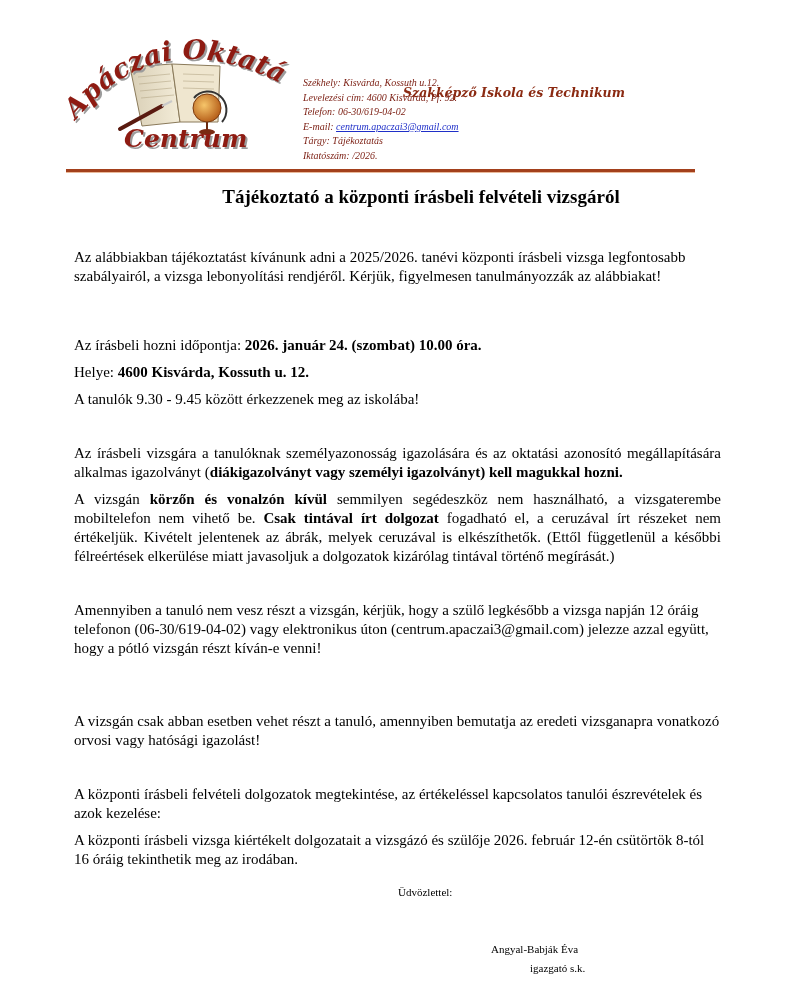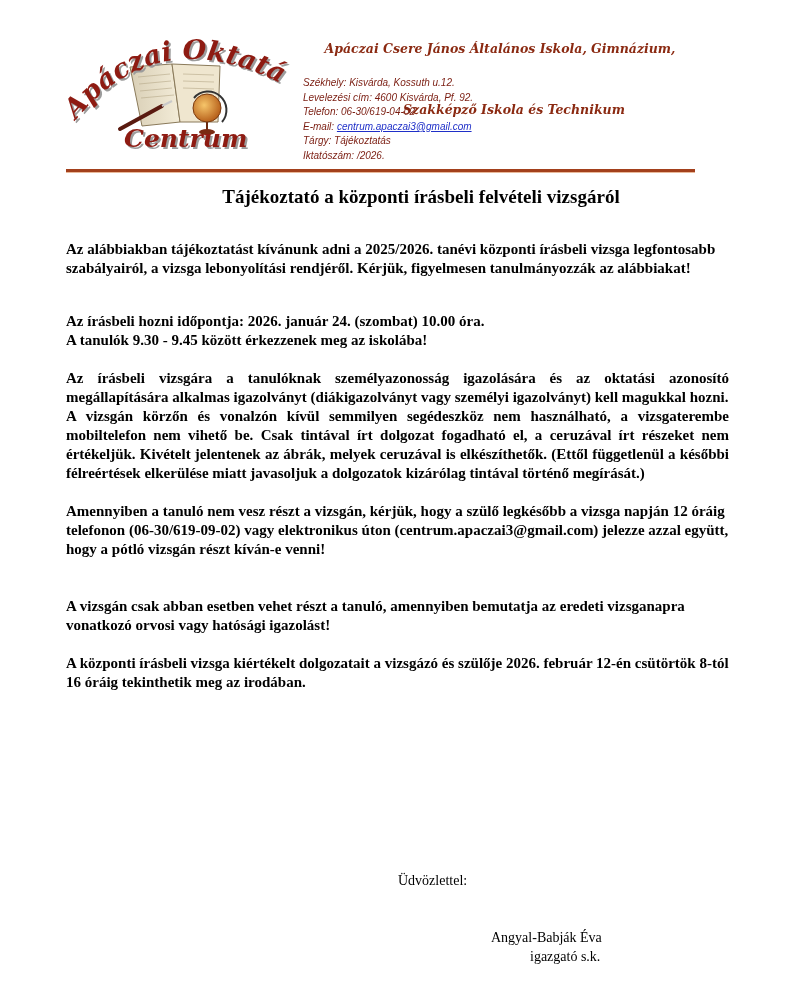--- a/index.html
+++ b/index.html
@@ -5,36 +5,36 @@
     html, body { margin: 0; padding: 0; background: #ffffff; }
     body { width: 791px; height: 1001px; position: relative; overflow: hidden;
       font-family: "Liberation Serif", serif; color: #000; }
 
     .logo { position: absolute; left: 62px; top: 22px; width: 230px; height: 130px; }
     .org-title { position: absolute; left: 300px; top: 40px; width: 400px;
       font-family: "DejaVu Serif", serif; font-style: italic; font-weight: bold;
       color: #8b2a12; font-size: 12.5px; line-height: 17px; text-align: center; }
     .org-title .l2 { display: block; padding-left: 28px; margin-top: 44px; }
     .contact { position: absolute; left: 303px; top: 76px;
-      font-family: Liberation Sans, sans-serif; font-style: italic;
+      font-family: Liberation Serif, serif; font-style: italic;
       color: #7a1c10; font-size: 10px; line-height: 14.6px; }
     .contact a { color: #1f2fc8; text-decoration: underline; }
     .rule { position: absolute; left: 66px; top: 169px; width: 629px; height: 3px;
       background: #a3401c; box-shadow: 0 1px 0 #e9b99a; }
 
     .doc-title { position: absolute; left: 0; top: 186px; width: 770px; text-align: center;
       font-weight: bold; font-size: 19px; font-family: Liberation Serif, serif; padding-left: 36px; }
 
     .body { position: absolute; left: 66px; top: 240px; width: 663px;
       font-size: 15px; line-height: 19px; }
-    .body p { margin: 0; font-weight: bold; }
+    .body p { margin: 8px; }
     .just { text-align: justify; }
     .gap-l { height: 34px; }
     .gap-m { height: 19px; }
-    .sig { position: absolute; font-size: 14px; line-height: 19px; }
+    .sig { position: absolute; font-size: 11px; line-height: 19px; margin-top: 12px; }
   </style>
 </head>
 <body>
 
 <div class="logo">
   <svg width="230" height="130" viewBox="0 0 230 130">
     <defs>
       <path id="arcTop" d="M 14 98 Q 95 -2 220 62" fill="none"></path>
       <linearGradient id="pg" x1="0" x2="1" y1="0" y2="0">
         <stop offset="0" stop-color="#d9cfb6"></stop>
@@ -73,21 +73,20 @@
     </text>
     <text font-family="DejaVu Serif, serif" font-style="italic" font-weight="bold" font-size="27" fill="#8e1b12">
       <textPath href="#arcTop">Apáczai Oktatási</textPath>
     </text>
     <text x="62" y="125" font-family="DejaVu Serif, serif" font-style="italic" font-weight="bold" font-size="25" fill="#9c9c9c" transform="translate(2,2)">Centrum</text>
     <text x="62" y="125" font-family="DejaVu Serif, serif" font-style="italic" font-weight="bold" font-size="25" fill="#8e1b12">Centrum</text>
   </svg>
 </div>
 
 <div class="org-title">
-  <span>Apáczai Csere János Általános Iskola, Gimnázium,</span>
   <span class="l2">Szakképző Iskola és Technikum</span>
 </div>
 
 <div class="contact">
   <div>Székhely: Kisvárda, Kossuth u.12.</div>
   <div>Levelezési cím: 4600 Kisvárda, Pf. 92.</div>
   <div>Telefon: 06-30/619-04-02</div>
   <div><span>E-mail: </span><a>centrum.apaczai3@gmail.com</a></div>
   <div>Tárgy: Tájékoztatás</div>
   <div>Iktatószám: /2026.</div>
@@ -95,35 +94,37 @@
 
 <div class="rule"></div>
 
 <div class="doc-title">Tájékoztató a központi írásbeli felvételi vizsgáról</div>
 
 <div class="body">
   <p>Az alábbiakban tájékoztatást kívánunk adni a 2025/2026. tanévi központi írásbeli vizsga legfontosabb szabályairól, a vizsga lebonyolítási rendjéről. Kérjük, figyelmesen tanulmányozzák az alábbiakat!</p>
   <div class="gap-l"></div>
 
   <p><span>Az írásbeli hozni időpontja: </span><b>2026. január 24. (szombat) 10.00 óra.</b></p>
+  <p><span>Helye: </span><b>4600 Kisvárda, Kossuth u. 12.</b></p>
   <p>A tanulók 9.30 - 9.45 között érkezzenek meg az iskolába!</p>
   <div class="gap-m"></div>
 
   <p class="just"><span>Az írásbeli vizsgára a tanulóknak személyazonosság igazolására és az oktatási azonosító megállapítására alkalmas igazolványt (</span><b>diákigazolványt vagy személyi igazolványt) kell magukkal hozni.</b></p>
   <p class="just"><span>A vizsgán </span><b>körzőn és vonalzón kívül</b><span> semmilyen segédeszköz nem használható, a vizsgaterembe mobiltelefon nem vihető be. </span><b>Csak tintával írt dolgozat</b><span> fogadható el, a ceruzával írt részeket nem értékeljük. Kivételt jelentenek az ábrák, melyek ceruzával is elkészíthetők. (Ettől függetlenül a későbbi félreértések elkerülése miatt javasoljuk a dolgozatok kizárólag tintával történő megírását.)</span></p>
   <div class="gap-m"></div>
 
-  <p>Amennyiben a tanuló nem vesz részt a vizsgán, kérjük, hogy a szülő legkésőbb a vizsga napján 12 óráig telefonon (06-30/619-09-02) vagy elektronikus úton (centrum.apaczai3@gmail.com) jelezze azzal együtt, hogy a pótló vizsgán részt kíván-e venni!</p>
+  <p>Amennyiben a tanuló nem vesz részt a vizsgán, kérjük, hogy a szülő legkésőbb a vizsga napján 12 óráig telefonon (06-30/619-04-02) vagy elektronikus úton (centrum.apaczai3@gmail.com) jelezze azzal együtt, hogy a pótló vizsgán részt kíván-e venni!</p>
   <div class="gap-m"></div>
 
   <div class="gap-m"></div>
 
   <p>A vizsgán csak abban esetben vehet részt a tanuló, amennyiben bemutatja az eredeti vizsganapra vonatkozó orvosi vagy hatósági igazolást!</p>
   <div class="gap-m"></div>
 
+  <p>A központi írásbeli felvételi dolgozatok megtekintése, az értékeléssel kapcsolatos tanulói észrevételek és azok kezelése:</p>
   <p>A központi írásbeli vizsga kiértékelt dolgozatait a vizsgázó és szülője 2026. február 12-én csütörtök 8-tól 16 óráig tekinthetik meg az irodában.</p>
   <div class="gap-m"></div>
 
 </div>
 
 <div class="sig" style="left:398px; top:871px;">Üdvözlettel:</div>
 <div class="sig" style="left:491px; top:928px;">Angyal-Babják Éva</div>
 <div class="sig" style="left:530px; top:947px;">igazgató s.k.</div>
 
 </body></html>

